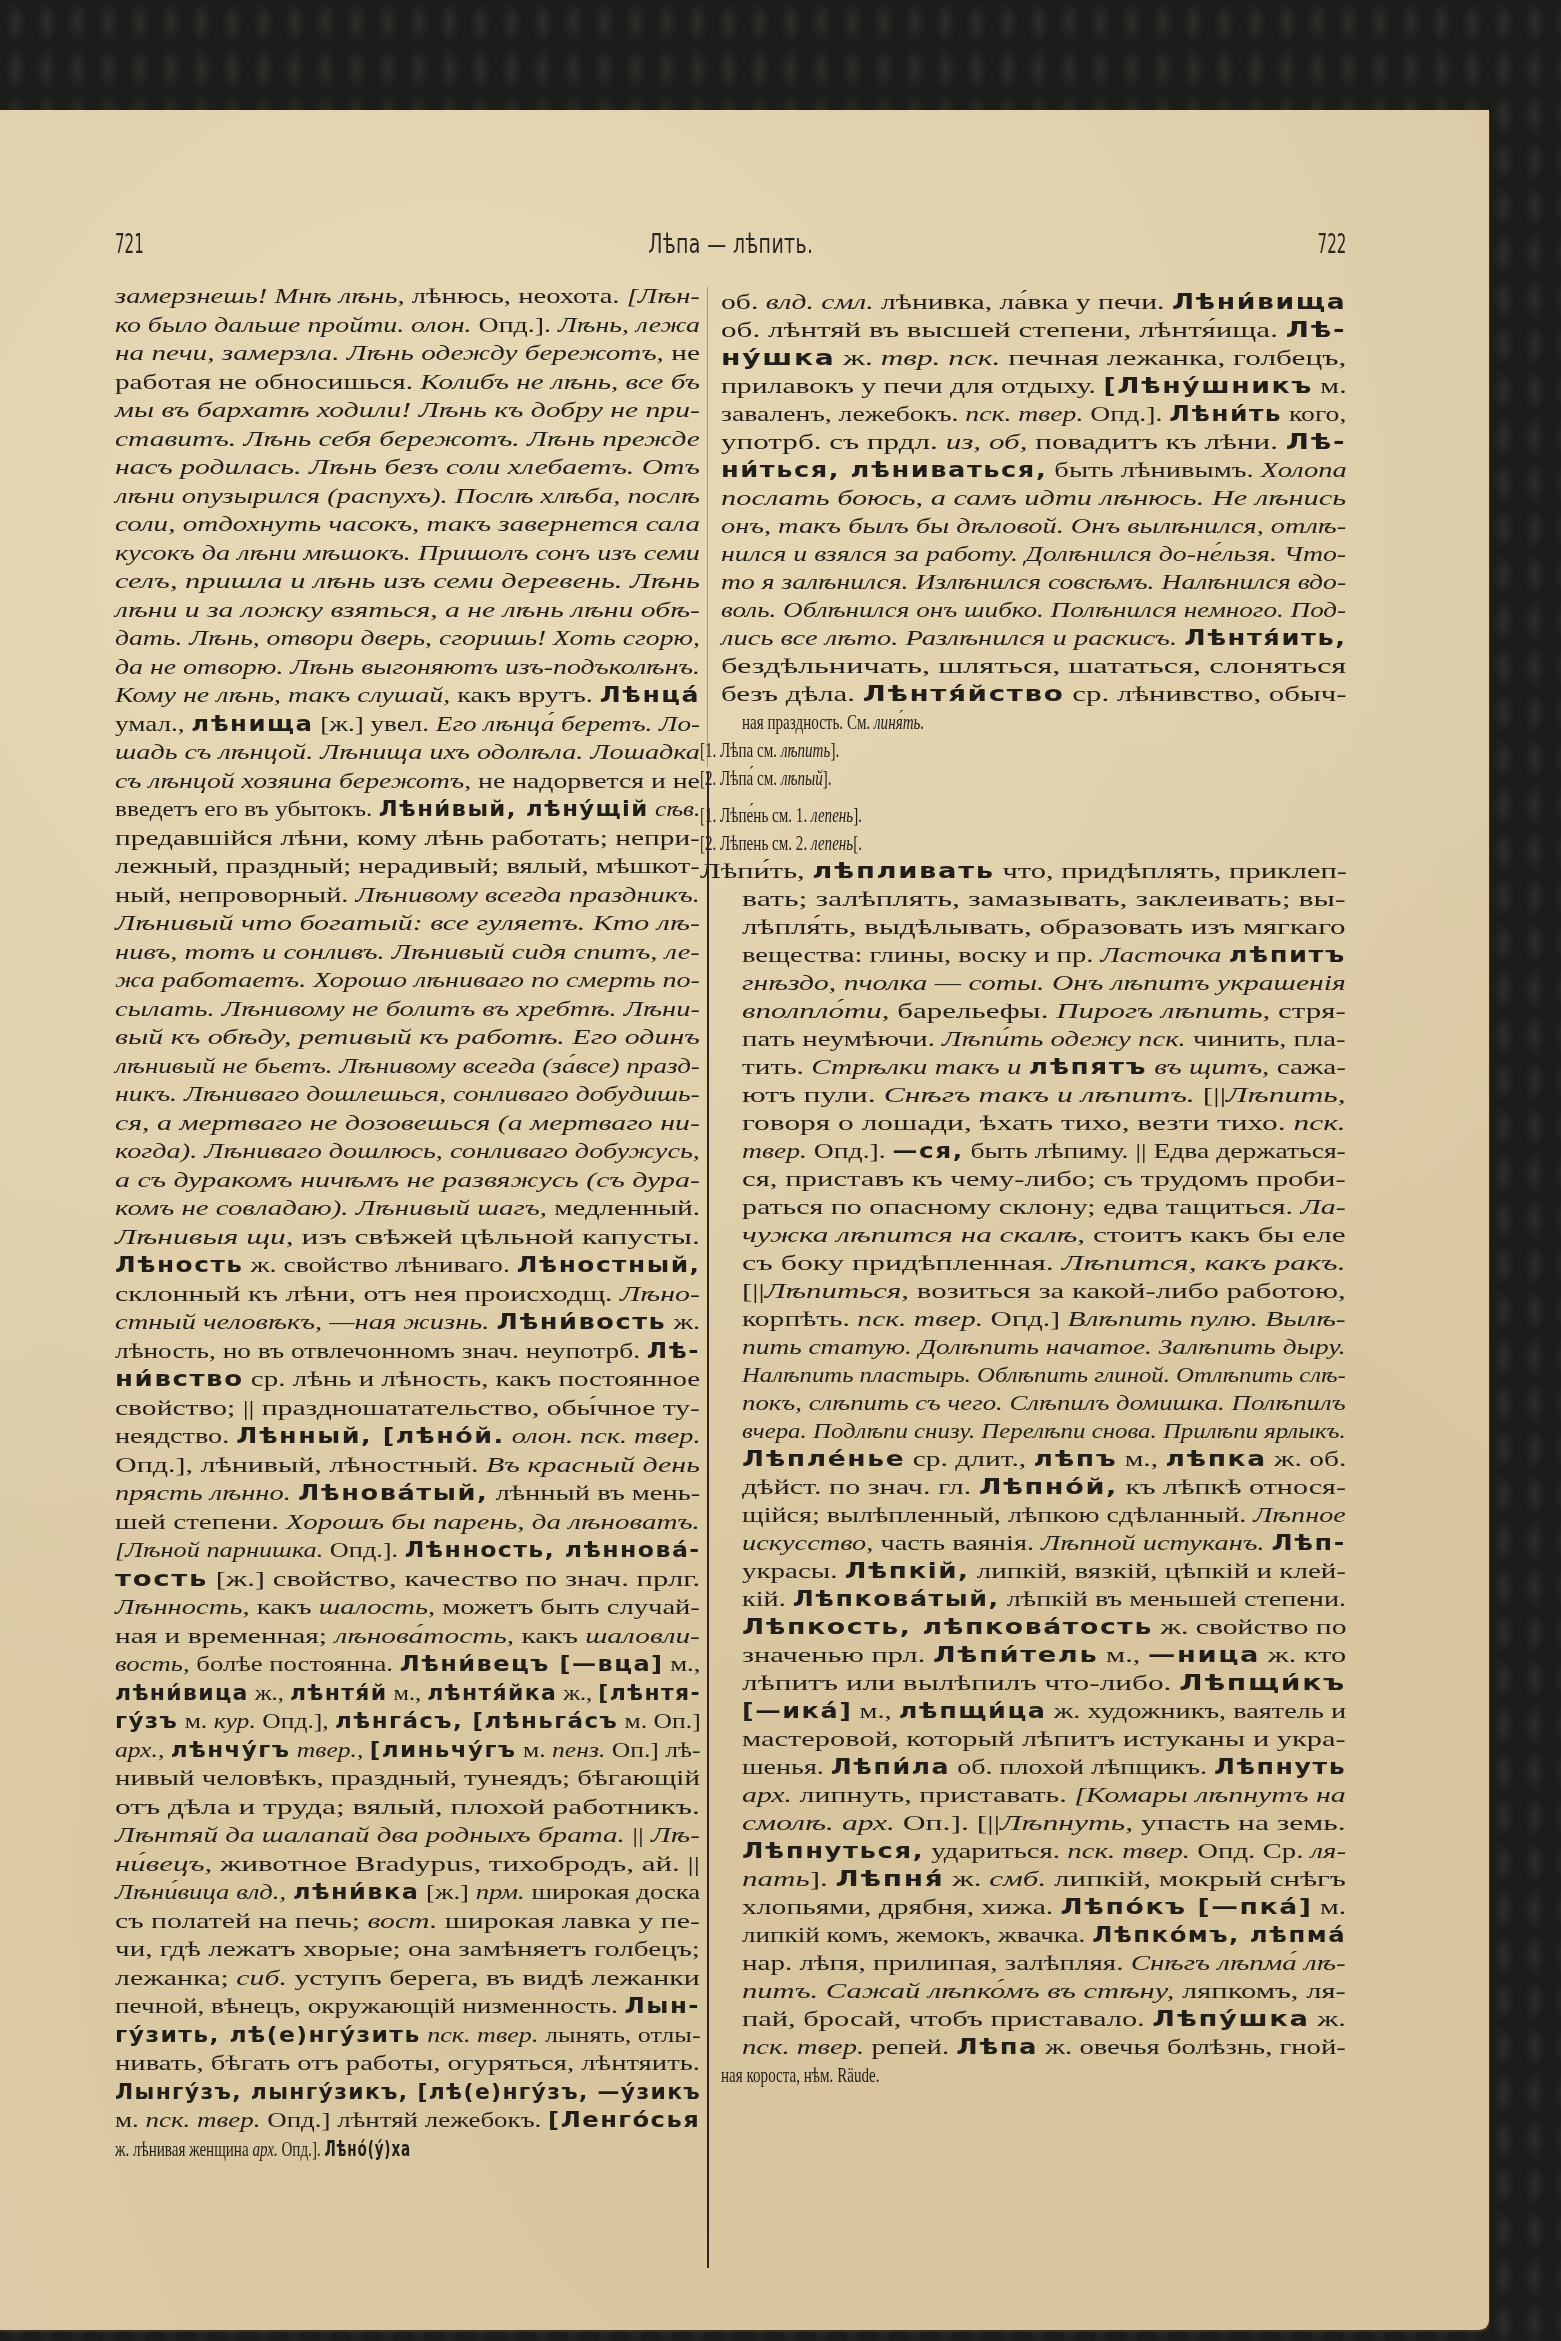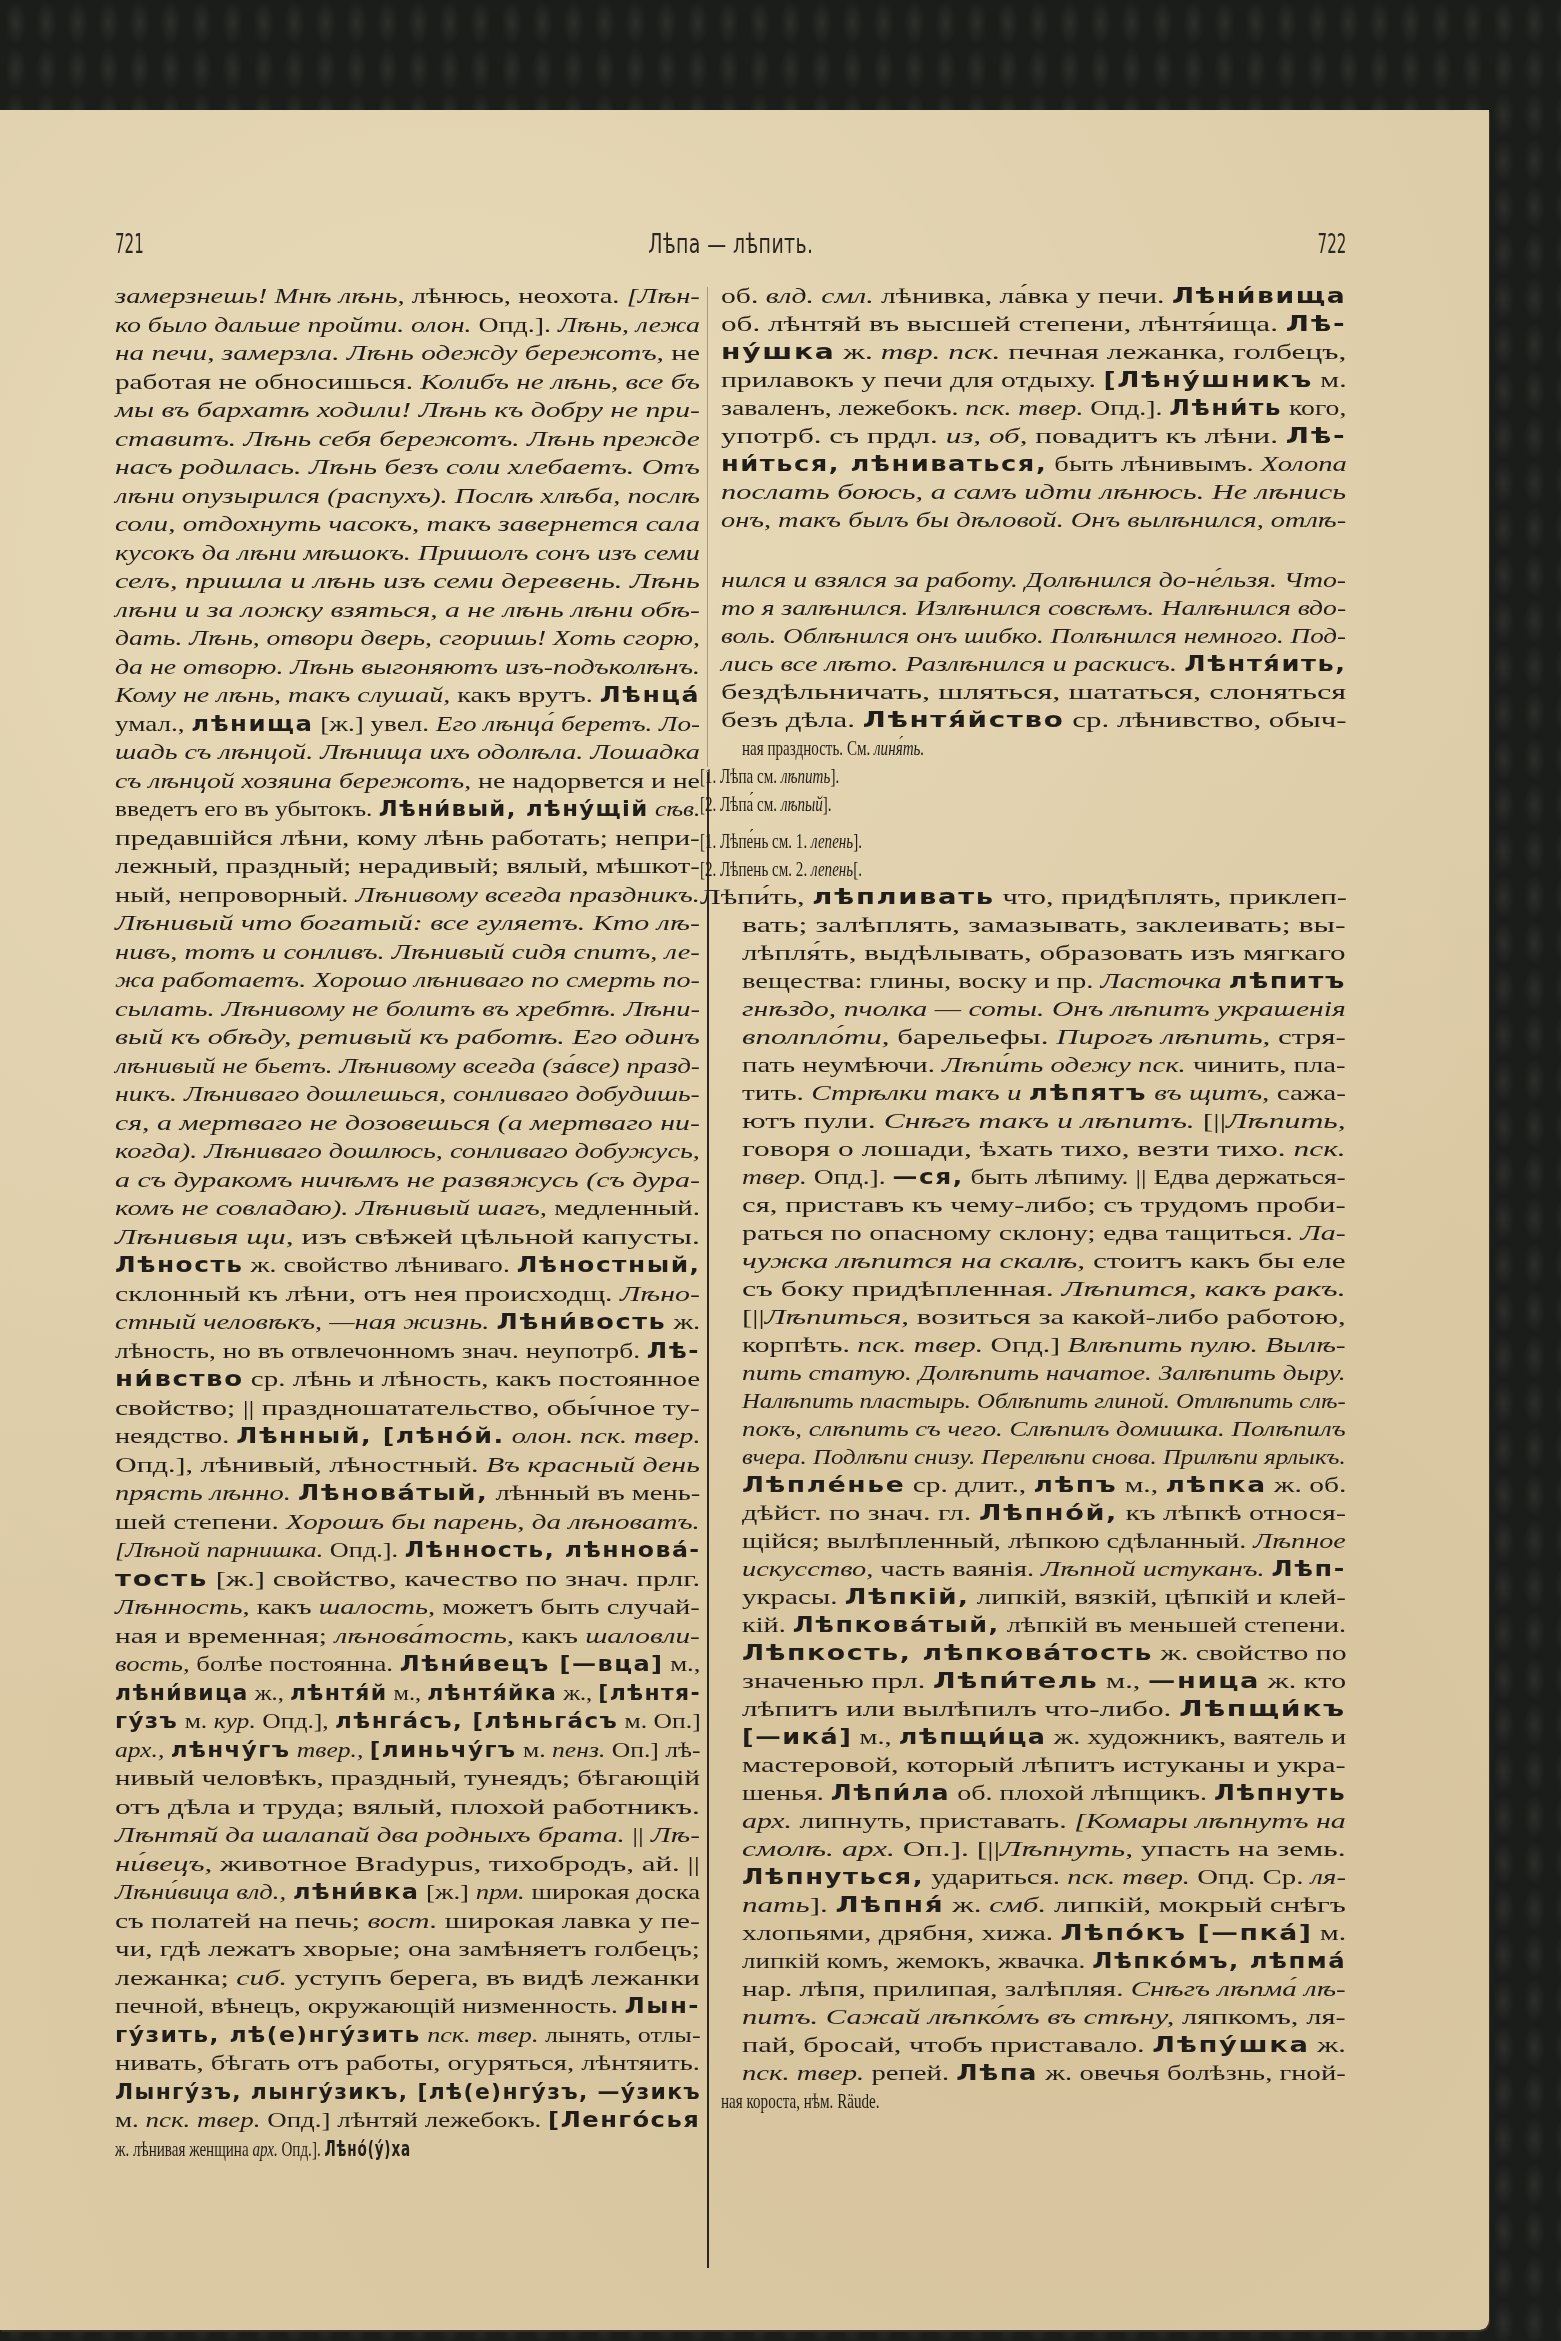--- a/index.html
+++ b/index.html
@@ -125,31 +125,31 @@
       <span class="line" style="height: 28.5px;"><span class="inner" style="transform: scaleX(1.4659);"><span>лежанка; </span><span class="i">сиб.</span><span> уступъ берега, въ видѣ лежанки</span></span></span>
       <span class="line" style="height: 28.5px;"><span class="inner" style="transform: scaleX(1.3357);"><span>печной, вѣнецъ, окружающій низменность. </span><span class="b">Лын-</span></span></span>
       <span class="line" style="height: 28.5px;"><span class="inner" style="transform: scaleX(1.2801);"><span class="b">гу́зить, лѣ(е)нгу́зить</span><span class="i"> пск. твер.</span><span> лынять, отлы-</span></span></span>
       <span class="line" style="height: 28.5px;"><span class="inner" style="transform: scaleX(1.4055);"><span>нивать, бѣгать отъ работы, огуряться, лѣнтяить.</span></span></span>
       <span class="line" style="height: 28.5px;"><span class="inner" style="transform: scaleX(1.1944);"><span class="b">Лынгу́зъ, лынгу́зикъ, [лѣ(е)нгу́зъ, —у́зикъ</span></span></span>
       <span class="line" style="height: 28.5px;"><span class="inner" style="transform: scaleX(1.322);"><span>м. </span><span class="i">пск. твер.</span><span> Опд.] лѣнтяй лежебокъ. </span><span class="b">[Ленго́сья</span></span></span>
       <span class="line last" style="height: 28.5px;"><span class="inner" style="transform: scaleX(0.74);"><span>ж. лѣнивая женщина </span><span class="i">арх.</span><span> Опд.]. </span><span class="b">Лѣно́(у́)ха</span></span></span>
     </div>
   <div class="pinline"></div>
   <div class="divider"></div>
-  <div class="col col-right" id="col-right" style="line-height: 28px;">
+  <div class="col col-right" id="col-right" style="line-height: 40px;">
       <span class="line" style="height: 28px;"><span class="inner" style="transform: scaleX(1.4524);"><span>об. </span><span class="i">влд. смл.</span><span> лѣнивка, ла́вка у печи. </span><span class="b">Лѣни́вища</span></span></span>
       <span class="line" style="height: 28px;"><span class="inner" style="transform: scaleX(1.5267);"><span>об. лѣнтяй въ высшей степени, лѣнтя́ища. </span><span class="b">Лѣ-</span></span></span>
       <span class="line" style="height: 28px;"><span class="inner" style="transform: scaleX(1.5375);"><span class="b">ну́шка</span><span> ж. </span><span class="i">твр. пск.</span><span> печная лежанка, голбецъ,</span></span></span>
       <span class="line" style="height: 28px;"><span class="inner" style="transform: scaleX(1.4546);"><span>прилавокъ у печи для отдыху. </span><span class="b">[Лѣну́шникъ</span><span> м.</span></span></span>
       <span class="line" style="height: 28px;"><span class="inner" style="transform: scaleX(1.3583);"><span>заваленъ, лежебокъ. </span><span class="i">пск. твер.</span><span> Опд.]. </span><span class="b">Лѣни́ть</span><span> кого,</span></span></span>
       <span class="line" style="height: 28px;"><span class="inner" style="transform: scaleX(1.5258);"><span>употрб. съ прдл. </span><span class="i">из, об,</span><span> повадитъ къ лѣни. </span><span class="b">Лѣ-</span></span></span>
       <span class="line" style="height: 28px;"><span class="inner" style="transform: scaleX(1.4002);"><span class="b">ни́ться, лѣниваться,</span><span> быть лѣнивымъ. </span><span class="i">Холопа</span></span></span>
       <span class="line" style="height: 28px;"><span class="inner" style="transform: scaleX(1.4913);"><span class="i">послать боюсь, а самъ идти лѣнюсь. Не лѣнись</span></span></span>
       <span class="line" style="height: 28px;"><span class="inner" style="transform: scaleX(1.39);"><span class="i">онъ, такъ былъ бы дѣловой. Онъ вылѣнился, отлѣ-</span></span></span>
-      <span class="line" style="height: 28px; margin-top: 32px;"><span class="inner" style="transform: scaleX(1.3622);"><span class="i">нился и взялся за работу. Долѣнился до-не́льзя. Что-</span></span></span>
+      <span class="line" style="height: 28px;"><span class="inner" style="transform: scaleX(1.3622);"><span class="i">нился и взялся за работу. Долѣнился до-не́льзя. Что-</span></span></span>
       <span class="line" style="height: 28px;"><span class="inner" style="transform: scaleX(1.3555);"><span class="i">то я залѣнился. Излѣнился совсѣмъ. Налѣнился вдо-</span></span></span>
       <span class="line" style="height: 28px;"><span class="inner" style="transform: scaleX(1.3308);"><span class="i">воль. Облѣнился онъ шибко. Полѣнился немного. Под-</span></span></span>
       <span class="line" style="height: 28px;"><span class="inner" style="transform: scaleX(1.4014);"><span class="i">лись все лѣто. Разлѣнился и раскисъ. </span><span class="b">Лѣнтя́ить,</span></span></span>
       <span class="line" style="height: 28px;"><span class="inner" style="transform: scaleX(1.5858);"><span>бездѣльничать, шляться, шататься, слоняться</span></span></span>
       <span class="line" style="height: 28px;"><span class="inner" style="transform: scaleX(1.5135);"><span>безъ дѣла. </span><span class="b">Лѣнтя́йство</span><span> ср. лѣнивство, обыч-</span></span></span>
       <span class="line indent last" style="height: 28px;"><span class="inner" style="transform: scaleX(0.74);"><span>ная праздность. См. </span><span class="i">линя́ть.</span></span></span>
       <span class="line outdent last" style="height: 28px;"><span class="inner" style="transform: scaleX(0.74);"><span>[1. Лѣпа см. </span><span class="i">лѣпить</span><span>].</span></span></span>
       <span class="line outdent last" style="height: 28px;"><span class="inner" style="transform: scaleX(0.74);"><span>[2. Лѣпа́ см. </span><span class="i">лѣпый</span><span>].</span></span></span>
       <span class="line outdent last" style="height: 28px; margin-top: 9px;"><span class="inner" style="transform: scaleX(0.74);"><span>[1. Лѣпе́нь см. 1. </span><span class="i">лепень</span><span>].</span></span></span>
       <span class="line outdent last" style="height: 28px;"><span class="inner" style="transform: scaleX(0.74);"><span>[2. Лѣпень см. 2. </span><span class="i">лепень</span><span>[.</span></span></span>

